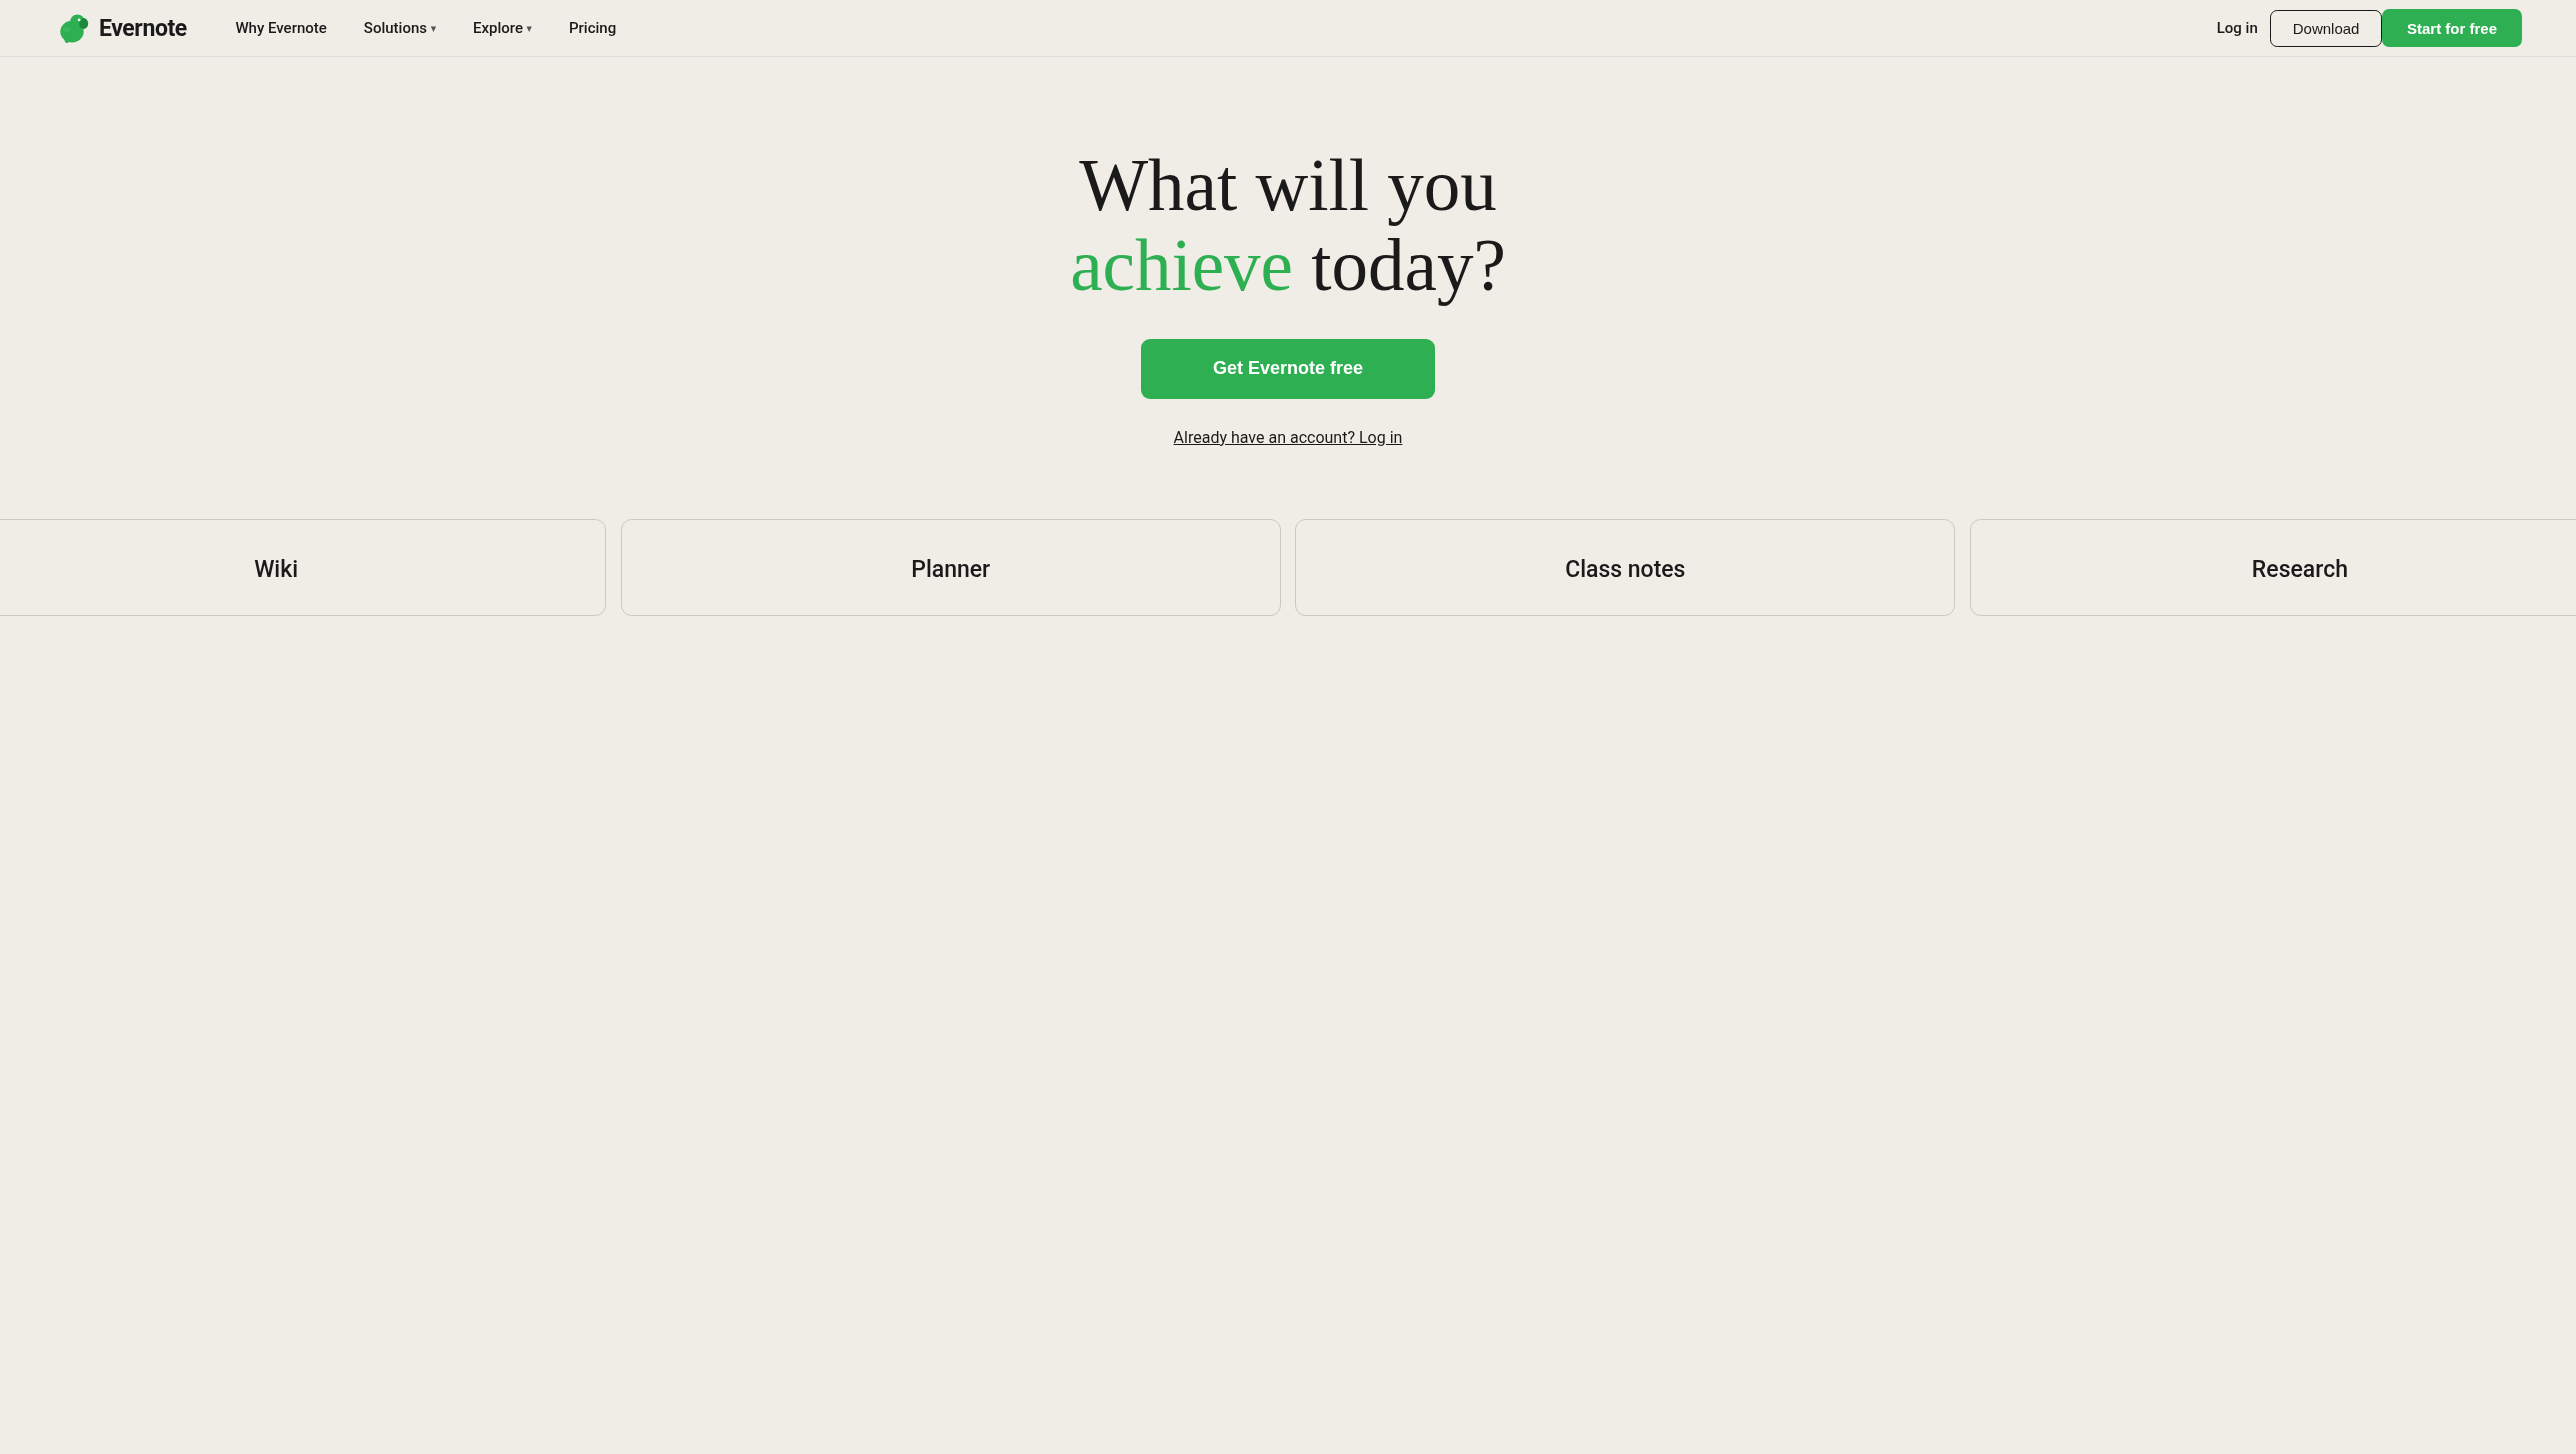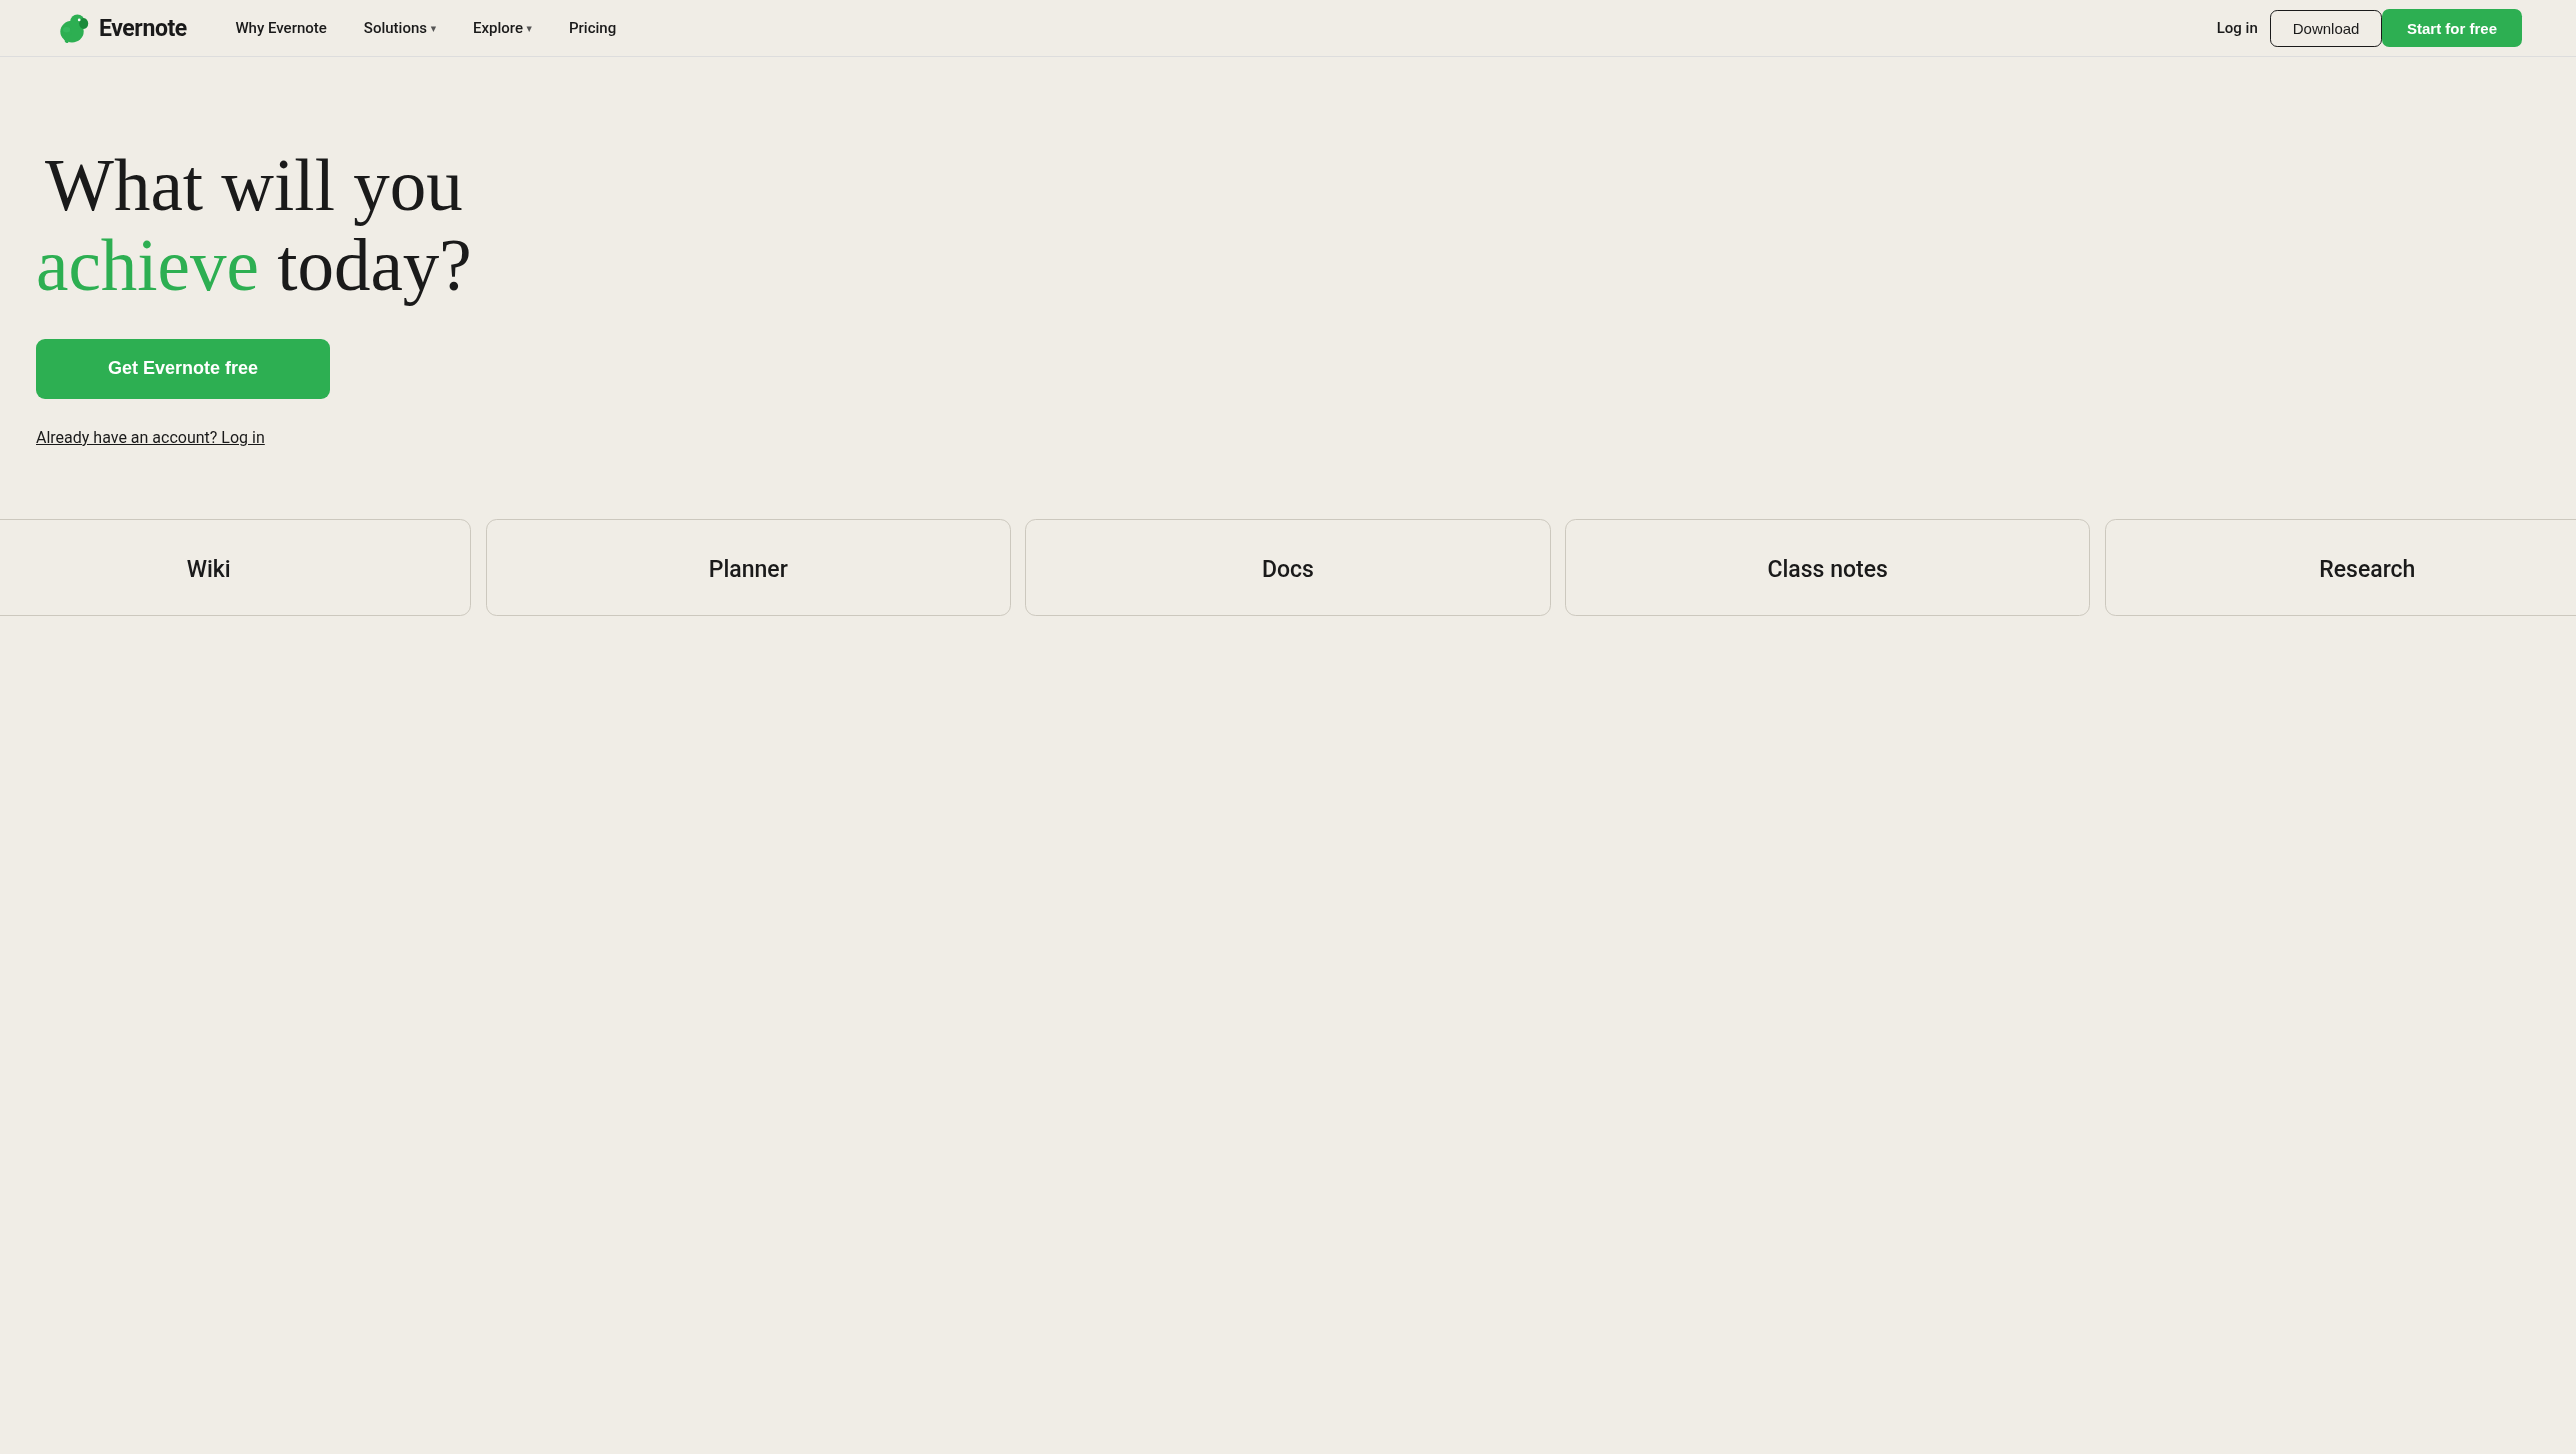--- a/index.html
+++ b/index.html
@@ -111,21 +111,21 @@
       border: none;
       border-radius: 7.2px;
       padding: 10.7px 25px;
       cursor: pointer;
     }
 
     
     .hero {
       display: flex;
       flex-direction: column;
-      align-items: flex-start;
+      align-items: center;
       justify-content: center;
       padding: 89px 36px 72px;
       text-align: center;
     }
 
     .hero-title {
       font-size: 73px;
       font-weight: 500;
       line-height: 1.1;
       color: #1a1a1a;
@@ -267,23 +267,20 @@
   </section>
 
   <div class="cards-row">
     <div class="card-item">
       <span class="card-item-label">Wiki</span>
     </div>
     <div class="card-item">
       <span class="card-item-label">Planner</span>
     </div>
     <div class="card-item">
-      <span class="card-item-label">Docs</span>
-    </div>
-    <div class="card-item">
       <span class="card-item-label">Class notes</span>
     </div>
     <div class="card-item">
       <span class="card-item-label">Research</span>
     </div>
   </div>
 </main>
 
 
 </body></html>

